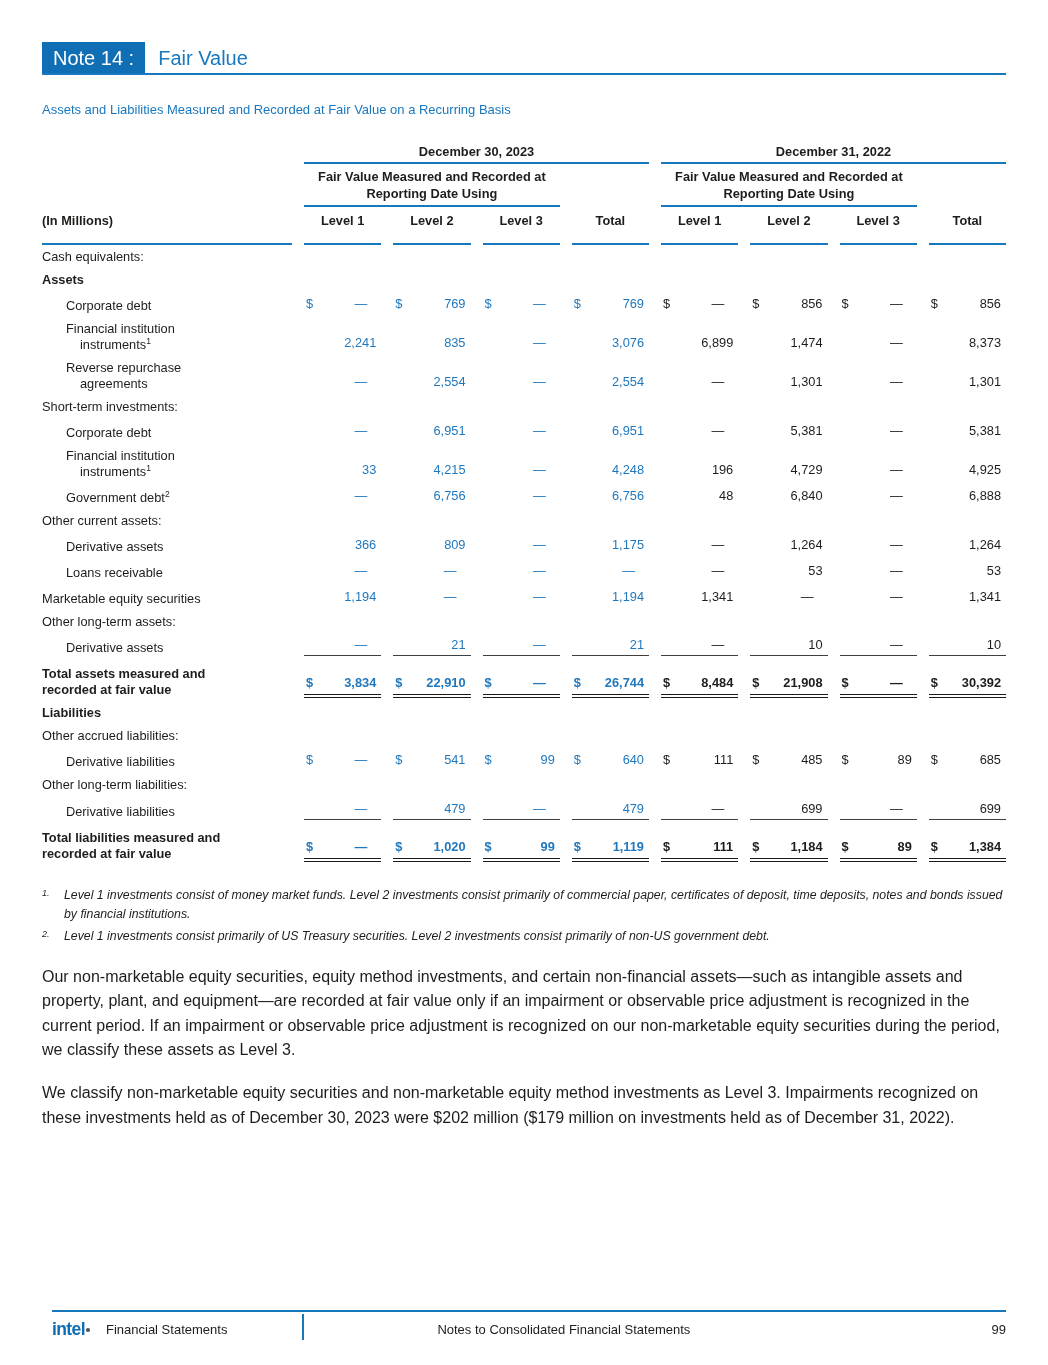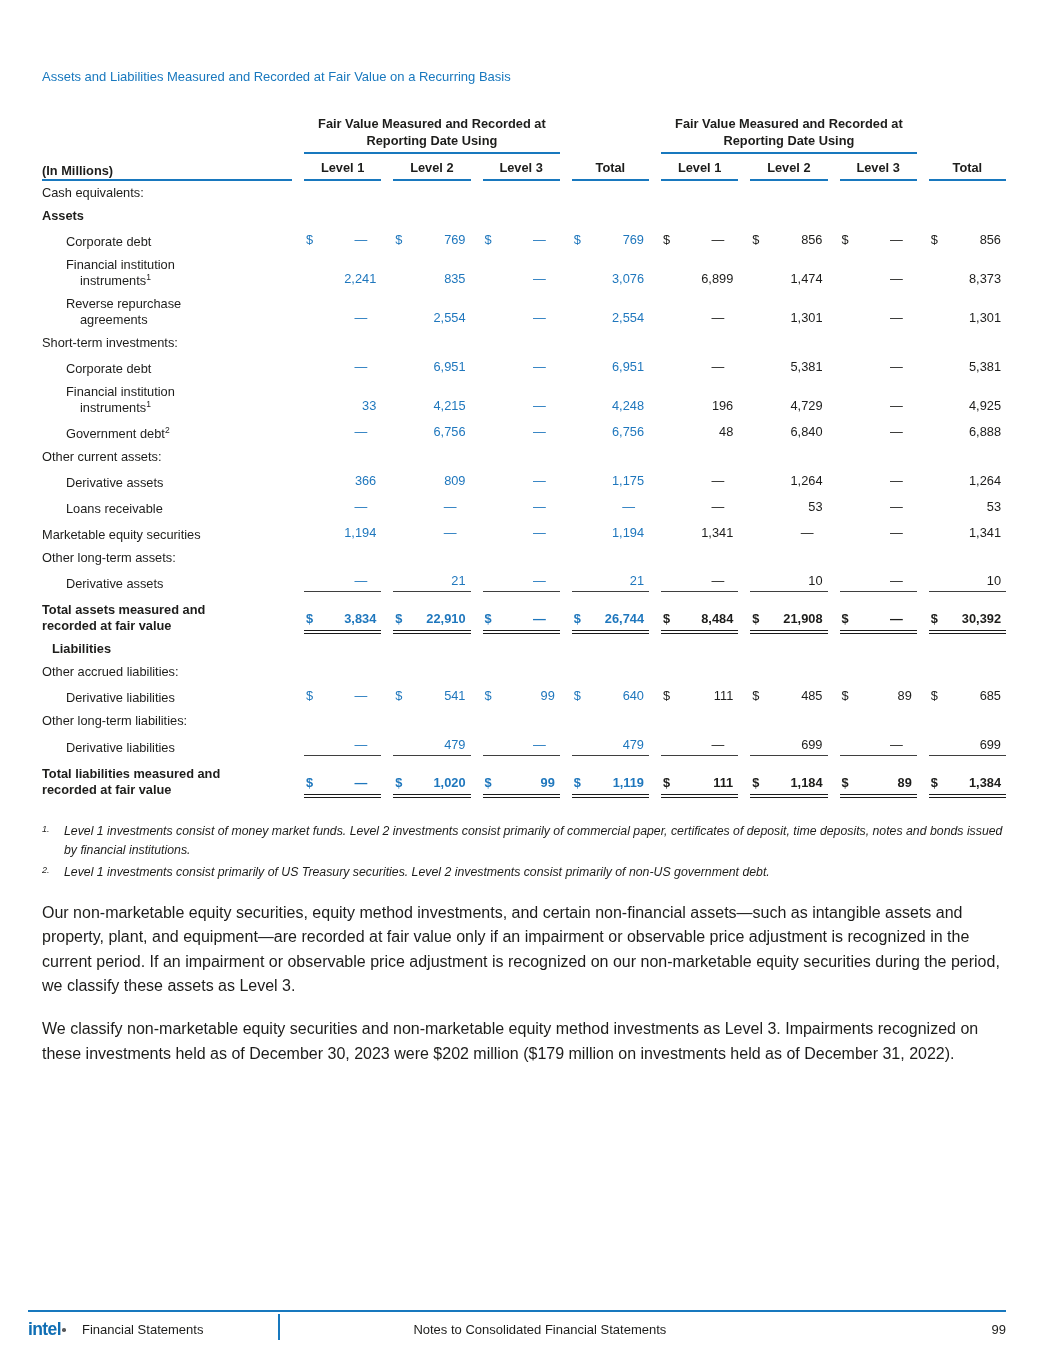--- a/index.html
+++ b/index.html
@@ -21,21 +21,21 @@
 
   
   .sec-title{color:var(--titleblue);font-size:13px;font-weight:400;margin-top:27px;}
 
   
   .ftable{margin-top:27px;font-size:12.8px;}
   .t-grid{display:grid;grid-template-columns:250px repeat(8,1fr);column-gap:12px;}
   .h-date{text-align:center;font-weight:bold;border-bottom:2px solid var(--rule);padding-bottom:3px;}
   .h-sub{text-align:center;font-weight:bold;border-bottom:2px solid var(--rule);padding:4px 6px 3px 6px;line-height:1.3;margin-top:1px;}
   .h-level{text-align:center;font-weight:bold;border-bottom:2px solid var(--rule);padding:5px 0 4px 0;margin-top:1px;}
-  .h-inmill{font-weight:bold;border-bottom:2px solid var(--rule);padding:5px 0 1px 0;margin-top:1px;align-self:end;width:100%;}
+  .h-inmill{font-weight:bold;border-bottom:2px solid var(--rule);padding:5px 0 15px 0;margin-top:1px;align-self:end;width:100%;}
 
   .t-row{align-items:end;padding:3.5px 0;}
   .t-row .lbl{line-height:1.25;}
   .t-row.section .lbl{font-weight:bold;}
   .t-row.total .lbl{font-weight:bold;}
   .lbl.ind1{padding-left:24px;}
   .lbl .l2{padding-left:14px;}
   .val{display:flex;justify-content:flex-end;align-items:baseline;padding:1px 5px 2px 2px;line-height:1.25;}
   .val .dsign{margin-right:auto;}
   .val .num.dash{padding-right:9px;}
@@ -48,37 +48,46 @@
   
   .footnotes{margin-top:20px;}
   .fn{display:flex;margin-top:3px;font-style:italic;font-size:12.3px;line-height:1.55;}
   .fn-m{width:22px;flex:none;font-size:9px;padding-top:1px;text-align:left;}
   .fn-t{flex:1;}
 
   
   .body-p{margin-top:19px;font-size:16px;line-height:1.52;}
 
   
-  .page-footer{position:absolute;left:28px;right:42px;top:1310px;border-top:2px solid var(--rule);display:flex;align-items:center;padding-top:9px;font-size:13px;}
+  .page-footer{position:absolute;left:52px;right:42px;top:1310px;border-top:2px solid var(--rule);display:flex;align-items:center;padding-top:9px;font-size:13px;}
   .logo{color:var(--accent);font-weight:bold;font-size:17.5px;letter-spacing:-0.6px;line-height:1;}
   .logo-dot{display:inline-block;width:3.5px;height:3.5px;background:#57585a;border-radius:50%;margin-left:1.5px;}
   .f-left{margin-left:16px;}
   .vdiv{width:1.5px;height:26px;background:var(--rule);margin:-4px 0 -4px 0;position:absolute;left:250px;top:6px;}
   .f-center{margin-left:210px;}
   .f-page{margin-left:auto;}
 </style>
 </head>
 <body>
 
 <div class="page">
 
+  <header class="note-header">
+    <span class="note-box">Note 14 :</span>
+    <span class="note-title">Fair Value</span>
+  </header>
 
   <h2 class="sec-title">Assets and Liabilities Measured and Recorded at Fair Value on a Recurring Basis</h2>
 
   <div class="ftable">
+    <div class="t-grid">
+      <div></div>
+      <div class="h-date" style="grid-column:2/6">December 30, 2023</div>
+      <div class="h-date" style="grid-column:6/10">December 31, 2022</div>
+    </div>
     <div class="t-grid">
       <div></div>
       <div class="h-sub" style="grid-column:2/5">Fair Value Measured and Recorded at Reporting Date Using</div>
       <div class="h-sub" style="grid-column:6/9">Fair Value Measured and Recorded at Reporting Date Using</div>
     </div>
     <div class="t-grid">
       <div class="h-inmill">(In Millions)</div>
       <div class="h-level">Level 1</div>
       <div class="h-level">Level 2</div>
       <div class="h-level">Level 3</div>
@@ -447,21 +456,21 @@
           <div class="val">
             <span class="dsign">$</span>
             <span class="num dash">—</span>
           </div>
           <div class="val">
             <span class="dsign">$</span>
             <span class="num">30,392</span>
           </div>
         </div>
         <div class="t-grid t-row section">
-          <div class="lbl" style="grid-column: 1 / -1; margin-left: 10px;">
+          <div class="lbl" style="grid-column: 1 / -1;">
             <div><span>Liabilities</span></div>
           </div>
         </div>
         <div class="t-grid t-row group">
           <div class="lbl" style="grid-column: 1 / -1;">
             <div><span>Other accrued liabilities:</span></div>
           </div>
         </div>
         <div class="t-grid t-row data">
           <div class="lbl ind1">

